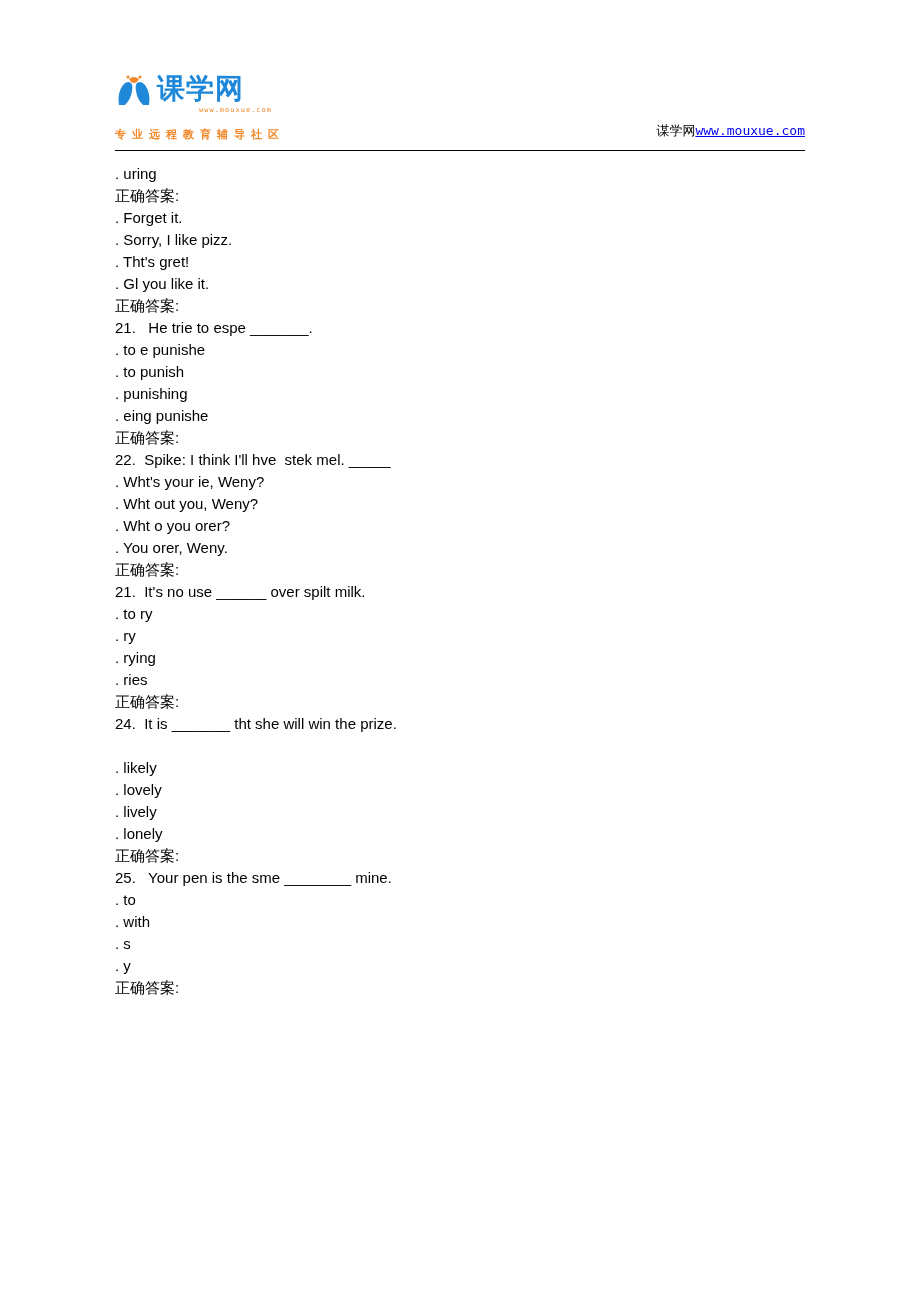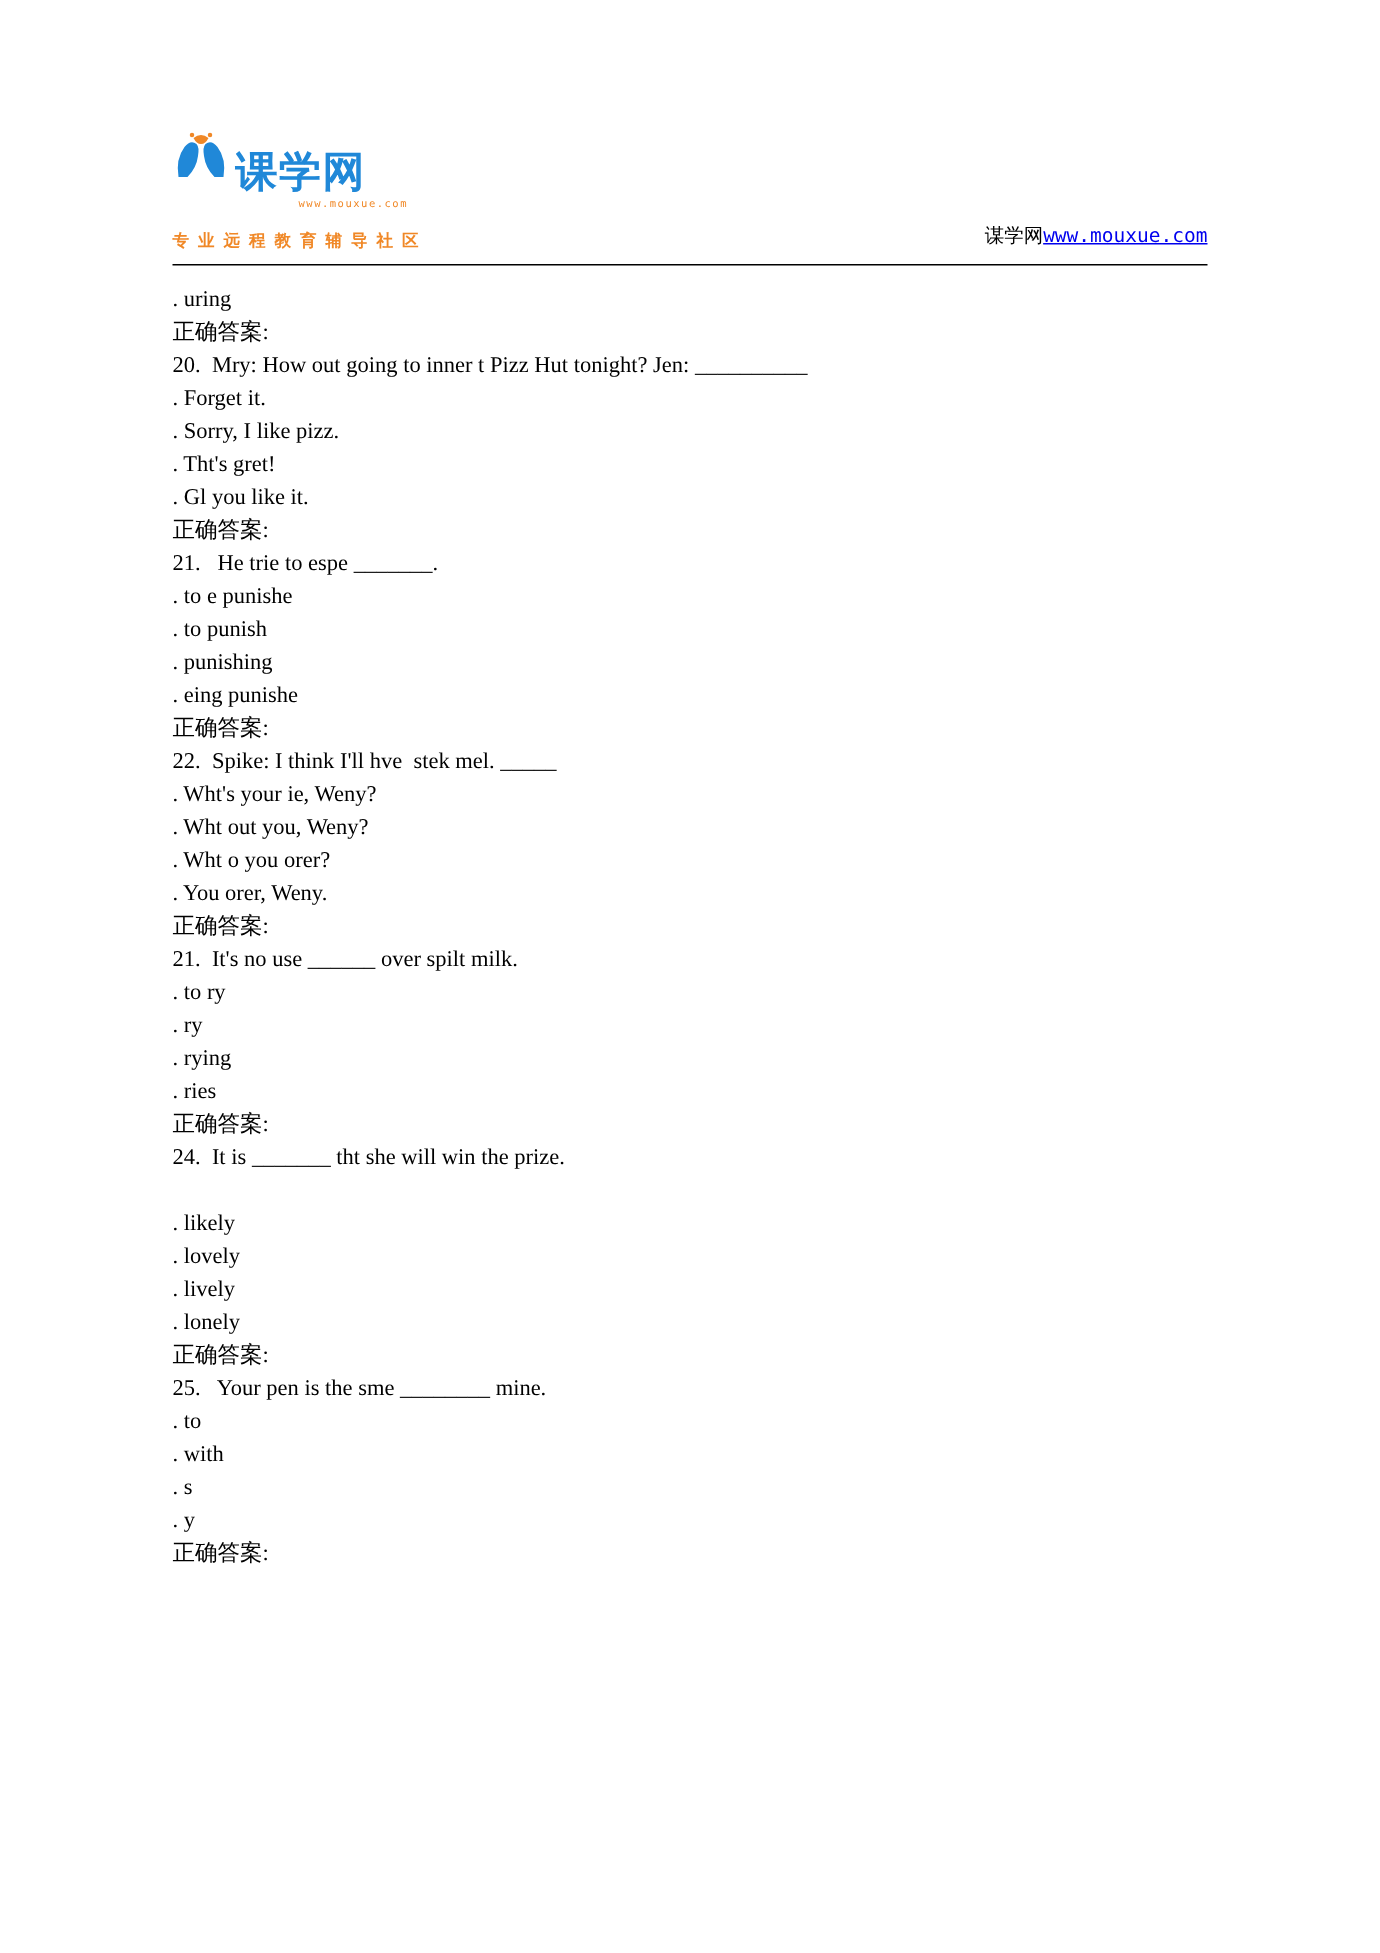--- a/index.html
+++ b/index.html
@@ -41,21 +41,20 @@
     .logo-icon svg {
       width: 100%;
       height: 100%;
     }
     .logo-text {
       font-size: 28px;
       font-weight: bold;
       color: #2088d8;
       font-family: "Microsoft YaHei", sans-serif;
       letter-spacing: 1px;
-      margin-top: 26px;
     }
     .logo-sub {
       font-size: 7px;
       color: #f08827;
       letter-spacing: 1px;
       margin-top: -2px;
       margin-left: 42px;
     }
     .logo-tagline {
       font-size: 11px;
@@ -76,21 +75,21 @@
     }
     .divider {
       border: none;
       border-top: 1.5px solid #000;
       margin-bottom: 12px;
     }
     .line {
       line-height: 22px;
       color: #000;
       white-space: pre;
-      font-family: Liberation Serif, serif;
+      font-family: Liberation Sans, sans-serif;
     }
   </style>
 </head>
 <body>
 
 <div class="page-content">
   <div class="header">
     <div class="logo-block">
       <div class="logo-top">
         <div class="logo-icon">
@@ -110,21 +109,20 @@
       <div class="logo-tagline">专业远程教育辅导社区</div>
     </div>
     <div class="site-link">
       <span>谋学网</span><a href="#">www.mouxue.com</a>
     </div>
   </div>
   <hr class="divider">
   <div id="body-lines">
       <div class="line">. uring</div>
       <div class="line">正确答案:</div>
-      <div class="line">20.  Mry: How out going to inner t Pizz Hut tonight? Jen: __________</div>
       <div class="line">. Forget it.</div>
       <div class="line">. Sorry, I like pizz.</div>
       <div class="line">. Tht's gret!</div>
       <div class="line">. Gl you like it.</div>
       <div class="line">正确答案:</div>
       <div class="line">21.   He trie to espe _______.</div>
       <div class="line">. to e punishe</div>
       <div class="line">. to punish</div>
       <div class="line">. punishing</div>
       <div class="line">. eing punishe</div>

